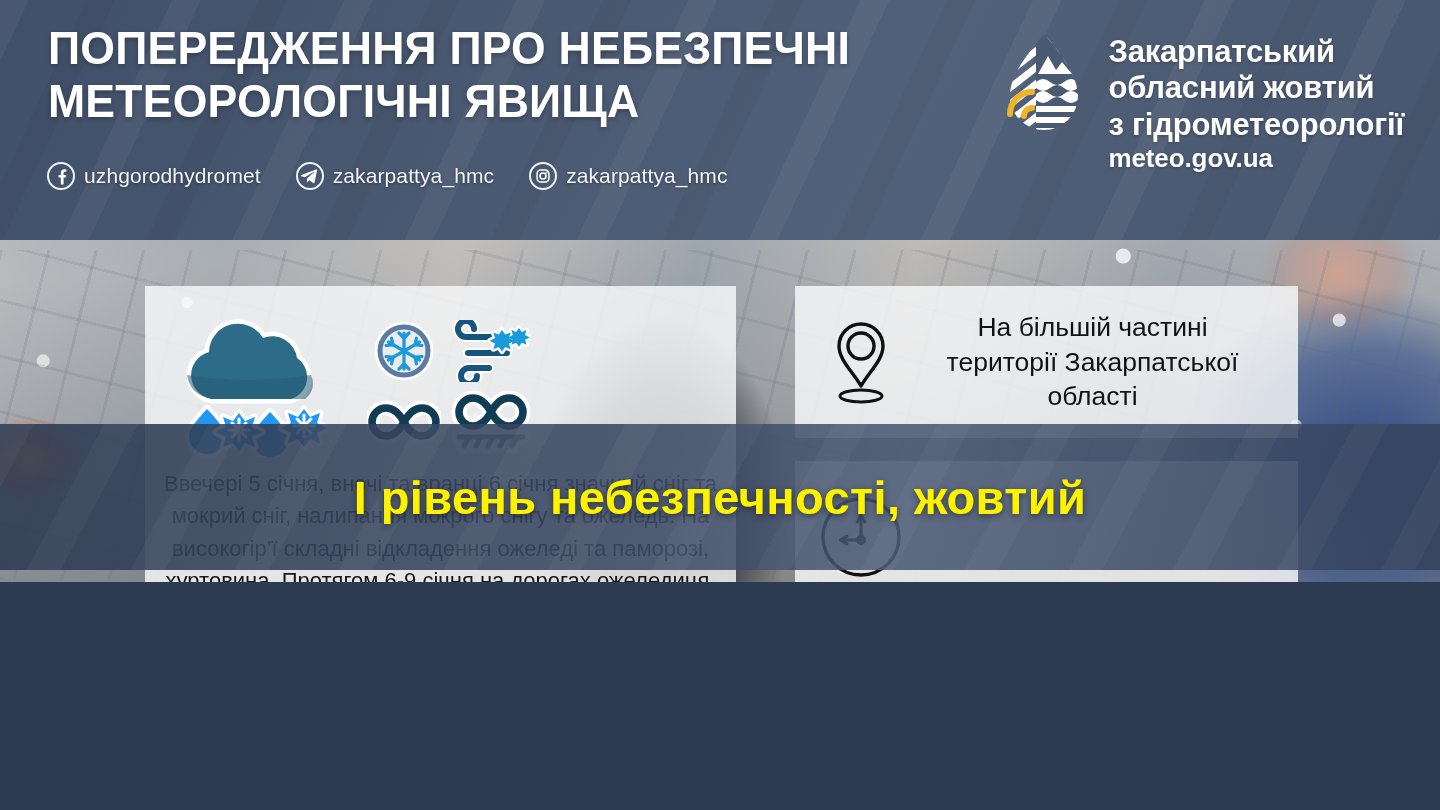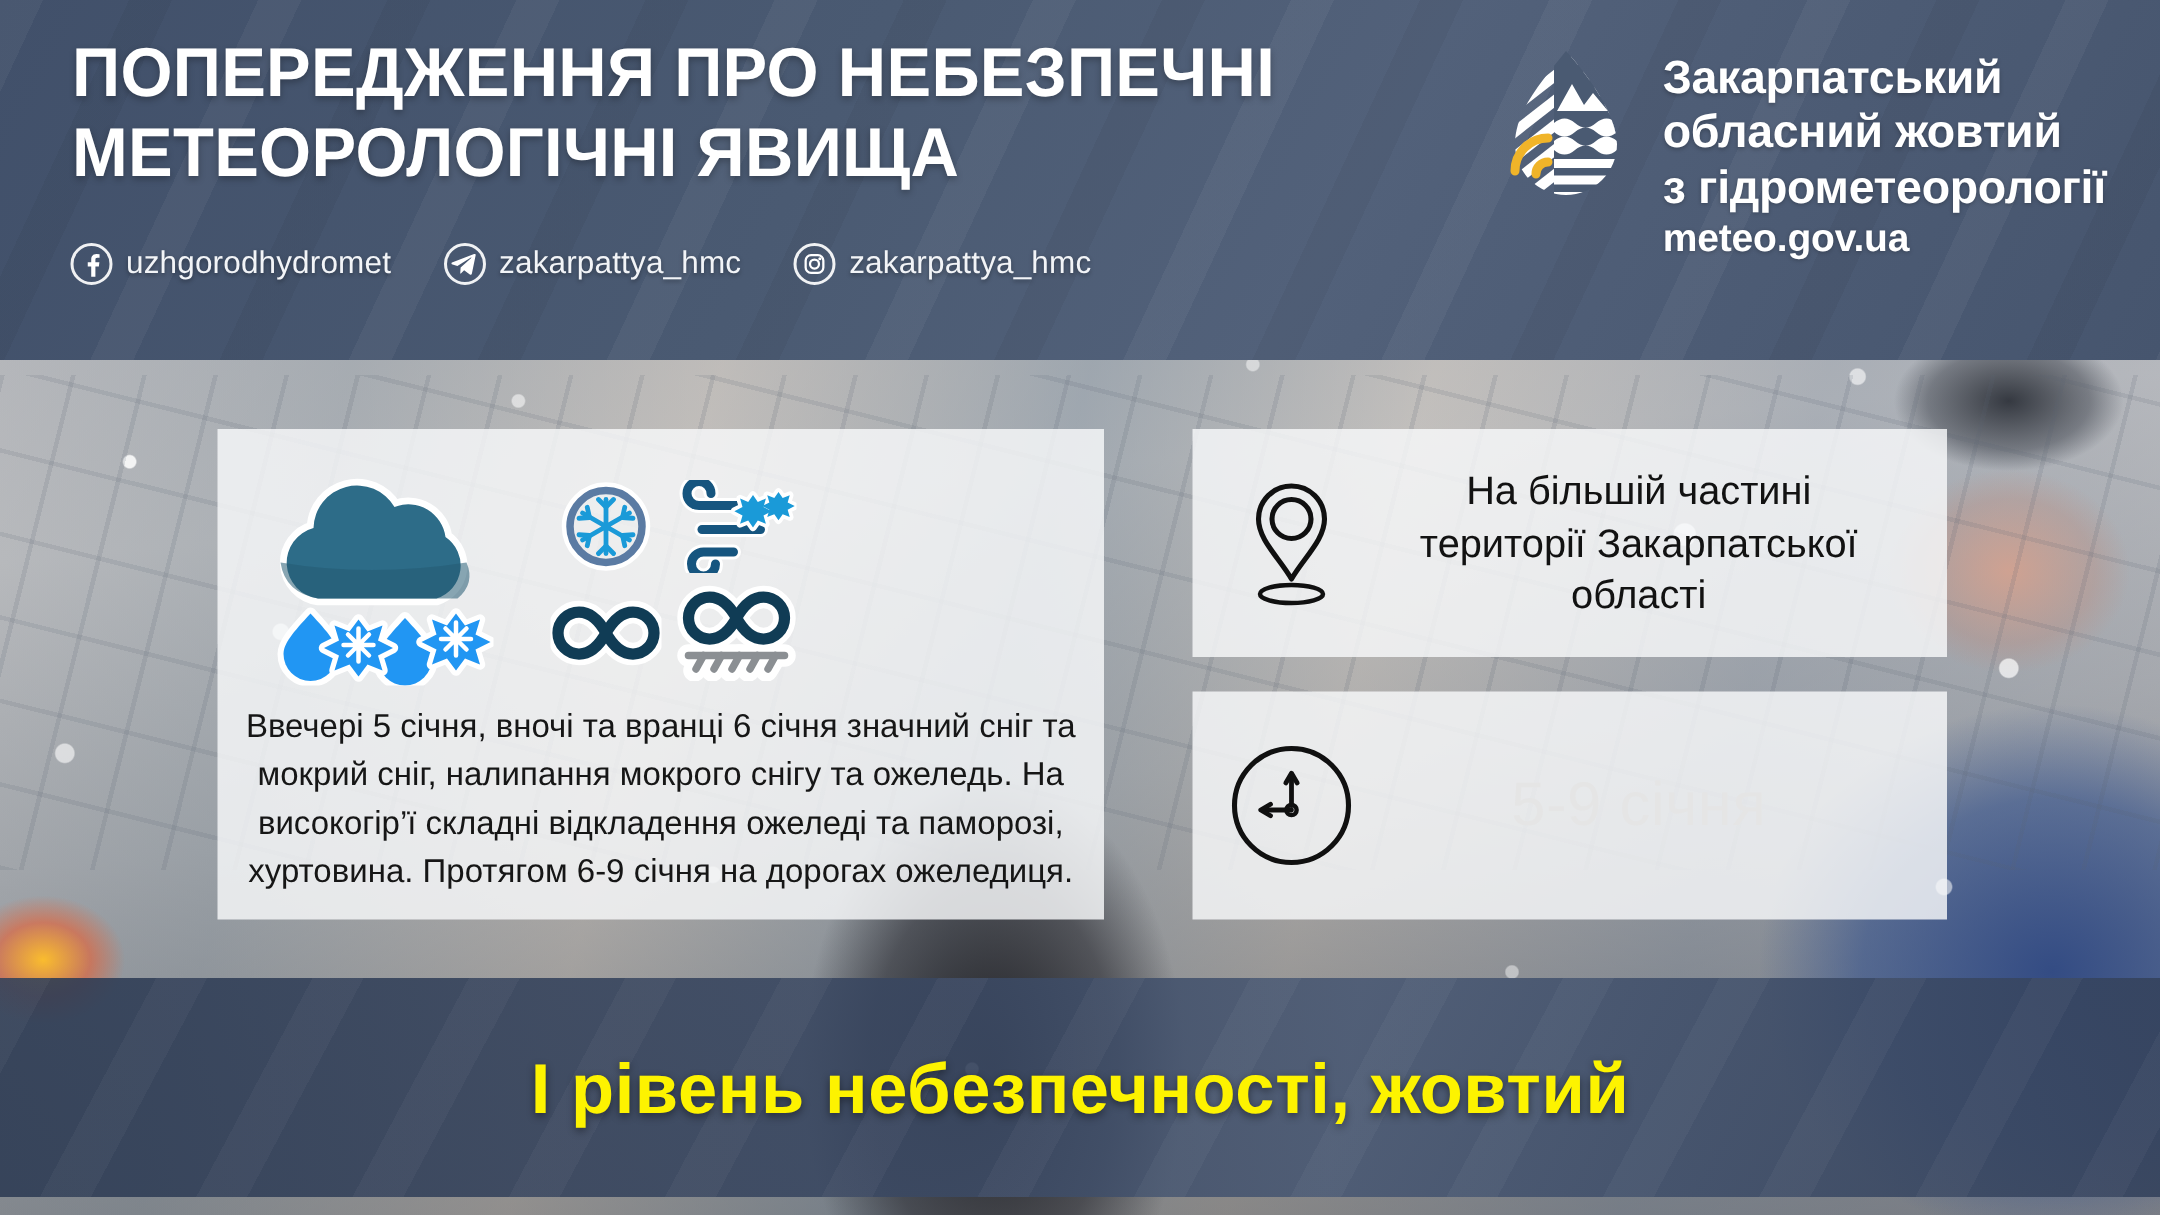--- a/index.html
+++ b/index.html
@@ -8,21 +8,21 @@
     width: 1440px;
     height: 810px;
     overflow: hidden;
     font-family: "Liberation Sans", sans-serif;
     background: #2d3b52;
   }
 
   .poster {
     position: relative;
     width: 1440px;
-    height: 810px;
+    height: 582px;
     overflow: hidden;
   }
 
   
   .photo-bg {
     position: absolute;
     inset: 0;
     background:
       
       radial-gradient(circle at 6% 38%, rgba(255,255,255,.85) 0 4px, transparent 5px),

